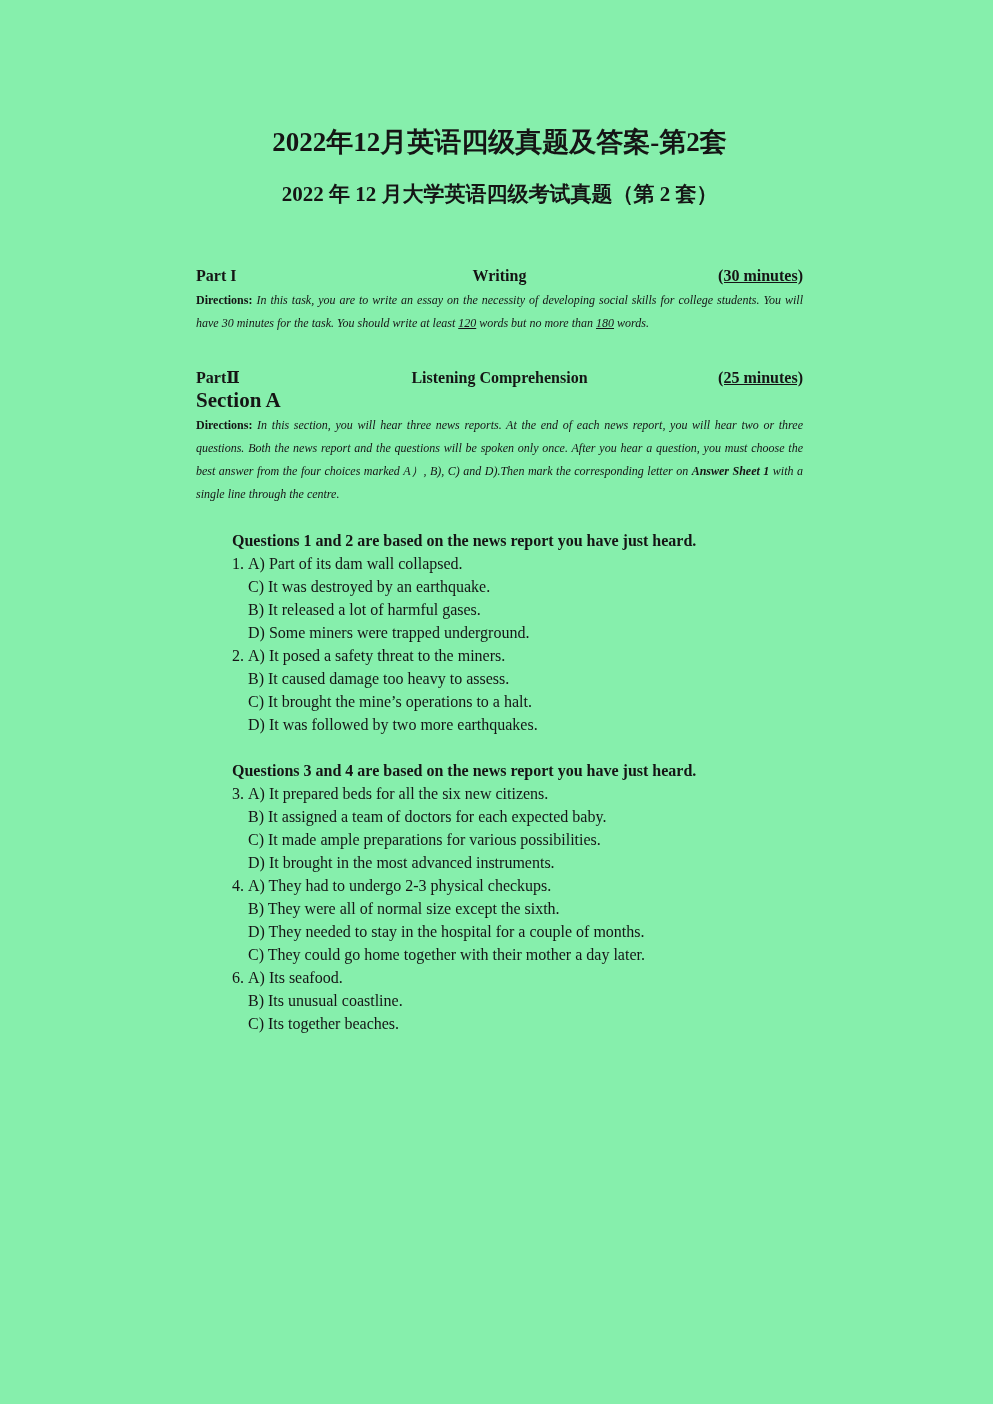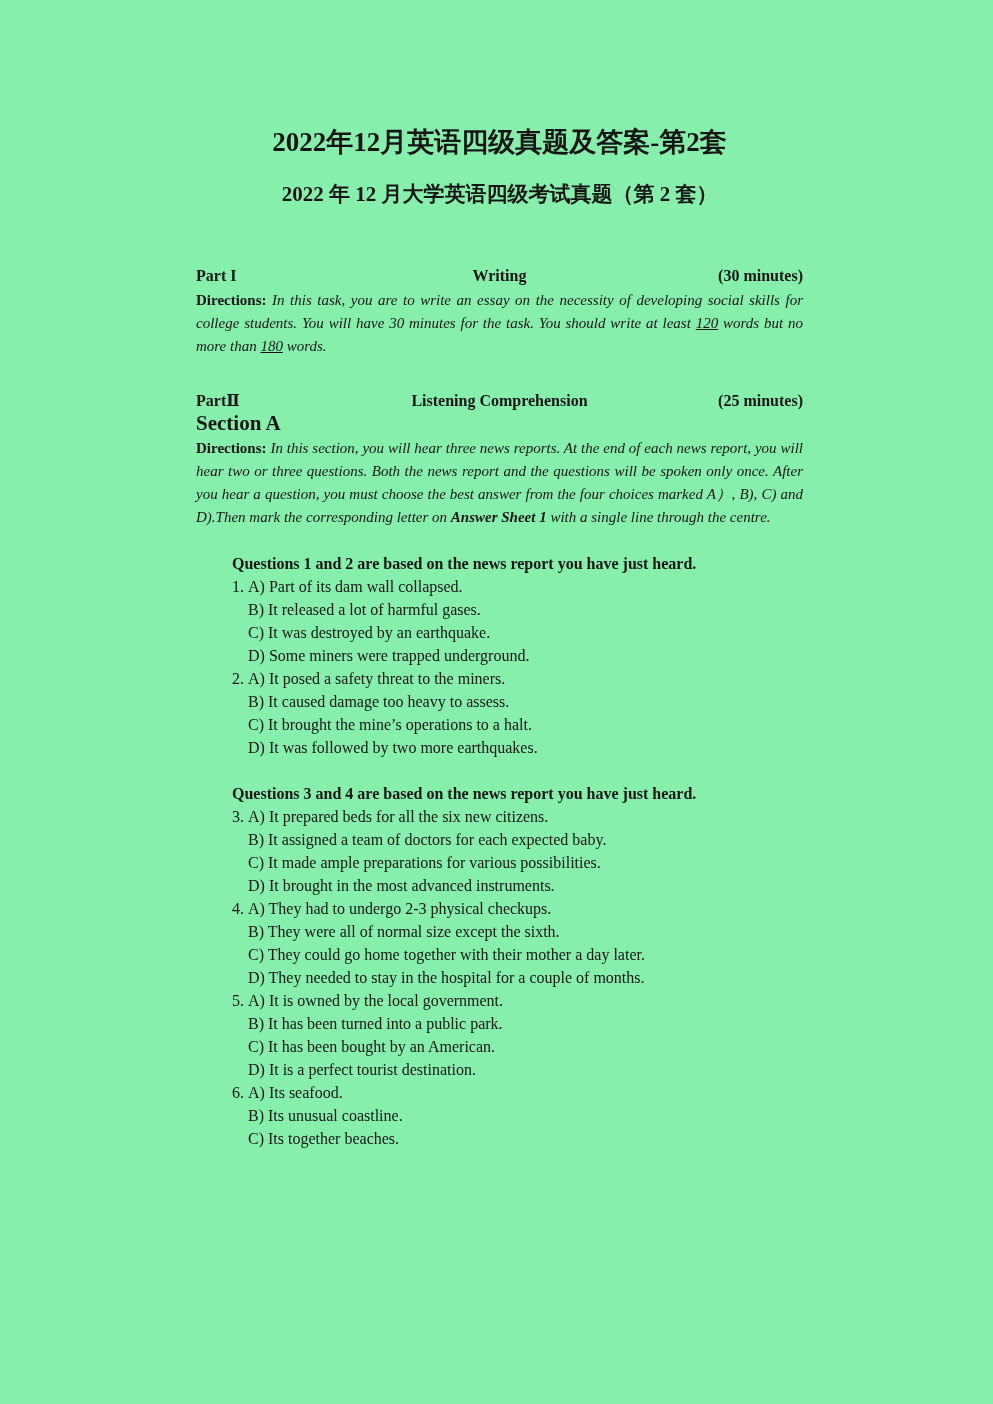--- a/index.html
+++ b/index.html
@@ -39,29 +39,29 @@
   }
   .part-row {
     display: grid;
     grid-template-columns: 1fr auto 1fr;
     font-size: 16px;
     font-weight: 700;
     line-height: 23px;
   }
   .part-label { justify-self: start; }
   .part-title { justify-self: center; }
-  .part-time  { justify-self: end; }
+  .part-time  { justify-self: end; text-decoration: underline; }
   .section-label {
     font-size: 21px;
     font-weight: 700;
     line-height: 23px;
   }
   .directions {
     margin: 2px 0 0 0;
-    font-size: 15px;
+    font-size: 12px;
     line-height: 23px;
     text-align: justify;
   }
   .dir-label { font-weight: 700; font-style: normal; }
   .directions i { font-style: italic; }
   .directions .bi { font-style: italic; font-weight: 700; }
   .u { text-decoration: underline; }
   .part2-header { margin-top: 31px; }
   .qgroup {
     margin-top: 23px;
@@ -99,53 +99,47 @@
 
     <div class="section-label">Section A</div>
 
     <p class="directions"><span class="dir-label">Directions:</span><i> In this section, you will hear three news reports. At the end of each news report, you will hear two or three questions. Both the news report and the questions will be spoken only once. After you hear a question, you must choose the best answer from the four choices marked A）, B), C) and D).Then mark the corresponding letter on </i><span class="bi">Answer Sheet 1</span><i> with a single line through the centre.</i></p>
 
     <div id="question-groups">
         <section class="qgroup">
           <div class="qgroup-heading">Questions 1 and 2 are based on the news report you have just heard.</div>
           <div class="question">
             <div class="option-line"><span class="qnum">1.</span>A) Part of its dam wall collapsed.</div>
+            <div class="option-line">C) It was destroyed by an earthquake.</div>
             <div class="option-line">B) It released a lot of harmful gases.</div>
-            <div class="option-line">C) It was destroyed by an earthquake.</div>
             <div class="option-line">D) Some miners were trapped underground.</div>
           </div>
           <div class="question">
             <div class="option-line"><span class="qnum">2.</span>A) It posed a safety threat to the miners.</div>
             <div class="option-line">B) It caused damage too heavy to assess.</div>
             <div class="option-line">C) It brought the mine’s operations to a halt.</div>
             <div class="option-line">D) It was followed by two more earthquakes.</div>
           </div>
         </section>
         <section class="qgroup">
           <div class="qgroup-heading">Questions 3 and 4 are based on the news report you have just heard.</div>
           <div class="question">
             <div class="option-line"><span class="qnum">3.</span>A) It prepared beds for all the six new citizens.</div>
             <div class="option-line">B) It assigned a team of doctors for each expected baby.</div>
             <div class="option-line">C) It made ample preparations for various possibilities.</div>
             <div class="option-line">D) It brought in the most advanced instruments.</div>
           </div>
           <div class="question">
             <div class="option-line"><span class="qnum">4.</span>A) They had to undergo 2-3 physical checkups.</div>
             <div class="option-line">B) They were all of normal size except the sixth.</div>
+            <div class="option-line">D) They needed to stay in the hospital for a couple of months.</div>
             <div class="option-line">C) They could go home together with their mother a day later.</div>
-            <div class="option-line">D) They needed to stay in the hospital for a couple of months.</div>
           </div>
         </section>
         <section class="qgroup no-gap">
-          <div class="question">
-            <div class="option-line"><span class="qnum">5.</span>A) It is owned by the local government.</div>
-            <div class="option-line">B) It has been turned into a public park.</div>
-            <div class="option-line">C) It has been bought by an American.</div>
-            <div class="option-line">D) It is a perfect tourist destination.</div>
-          </div>
           <div class="question">
             <div class="option-line"><span class="qnum">6.</span>A) Its seafood.</div>
             <div class="option-line">B) Its unusual coastline.</div>
             <div class="option-line">C) Its together beaches.</div>
           </div>
         </section>
       </div>
 
   </div>
 </div>

